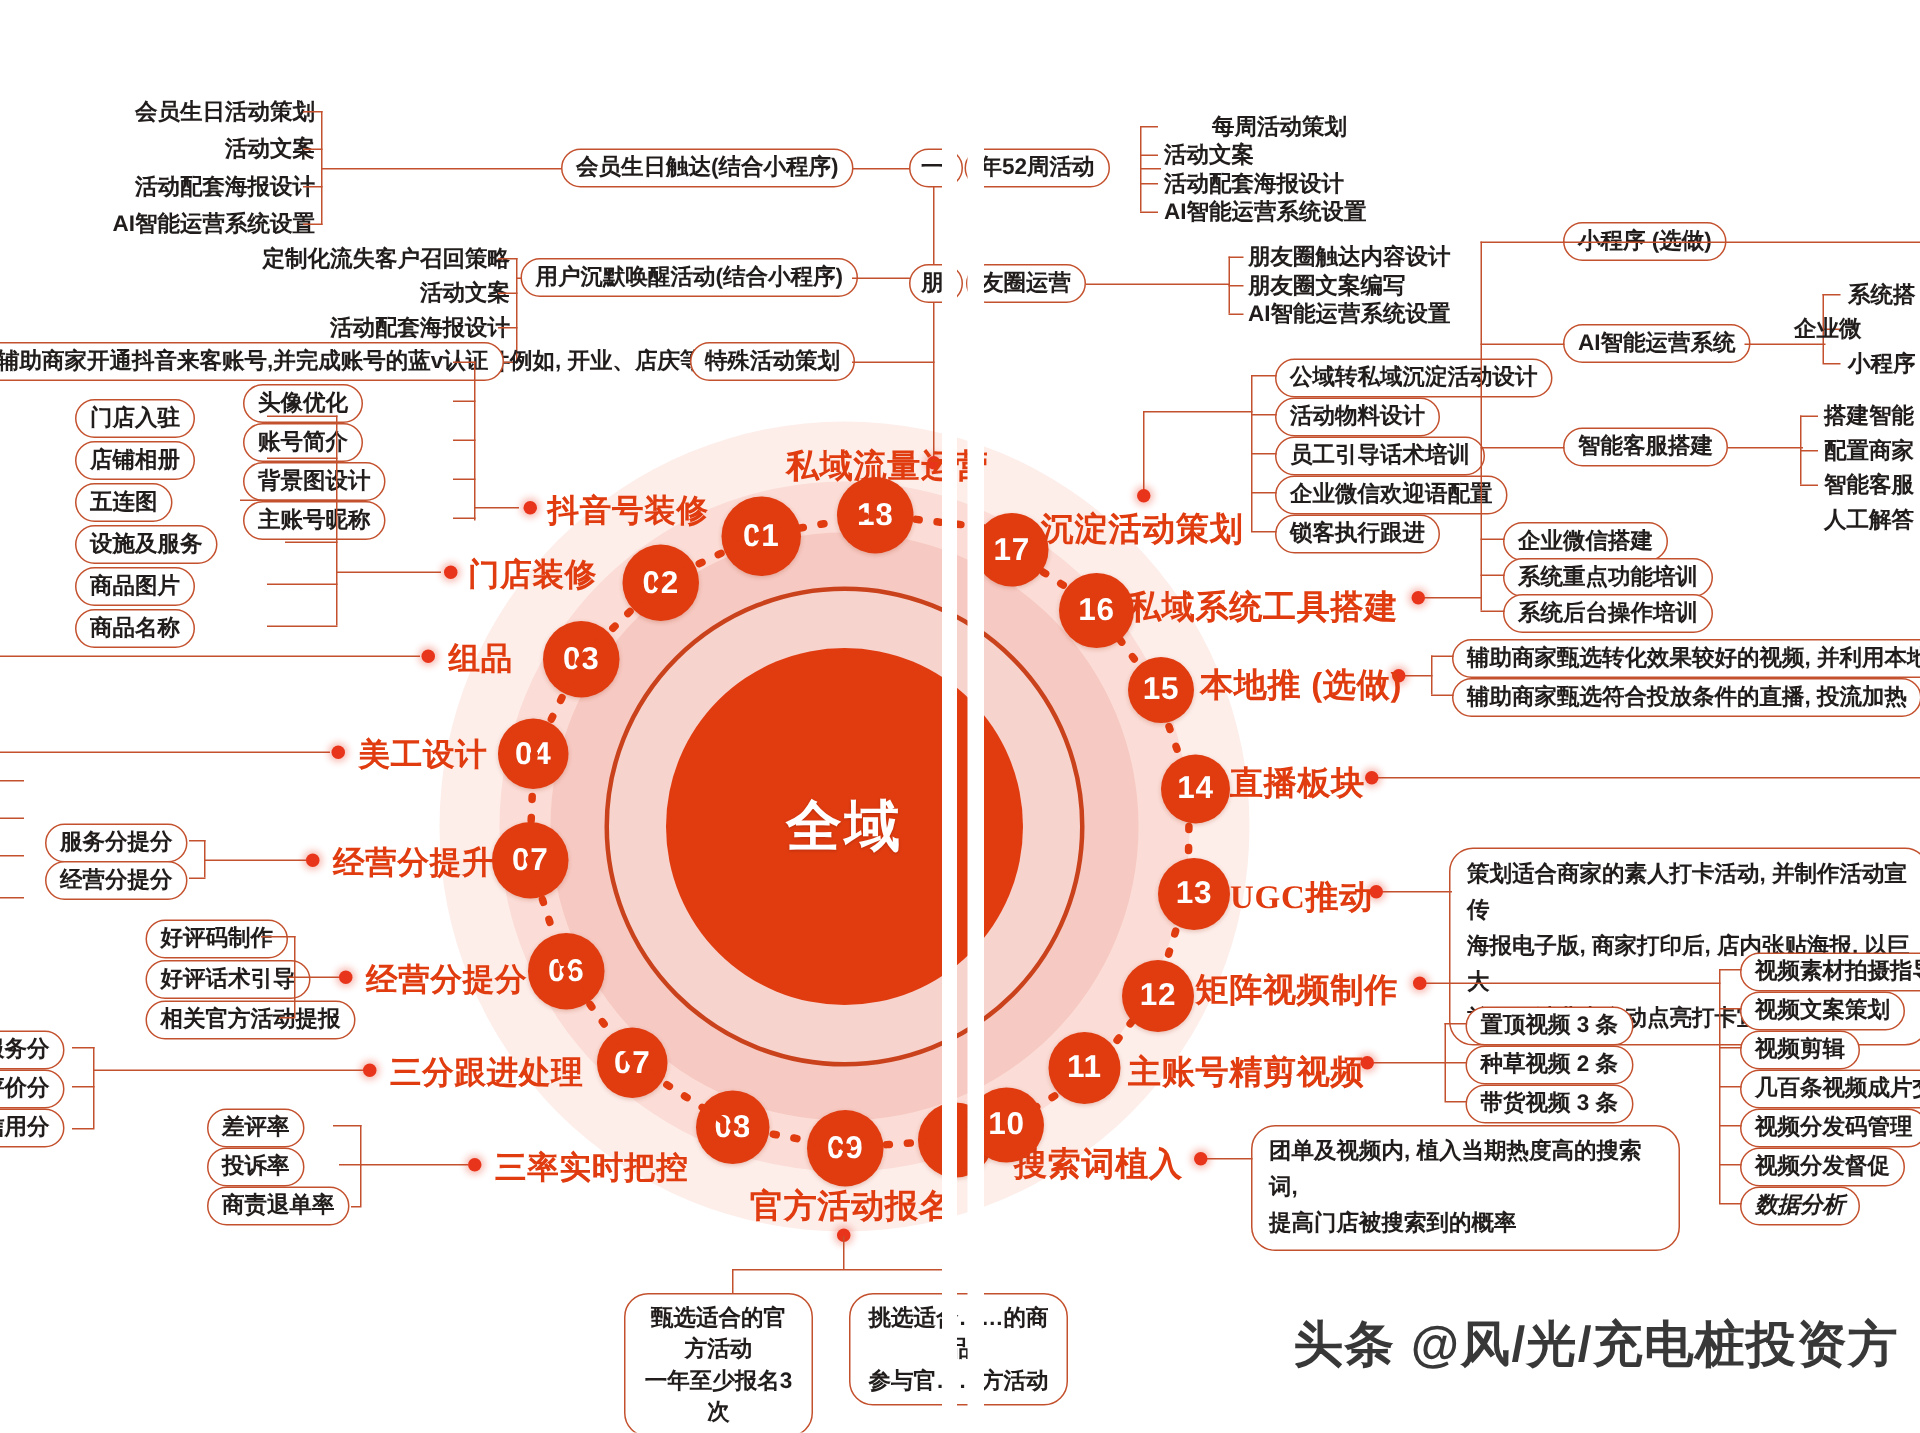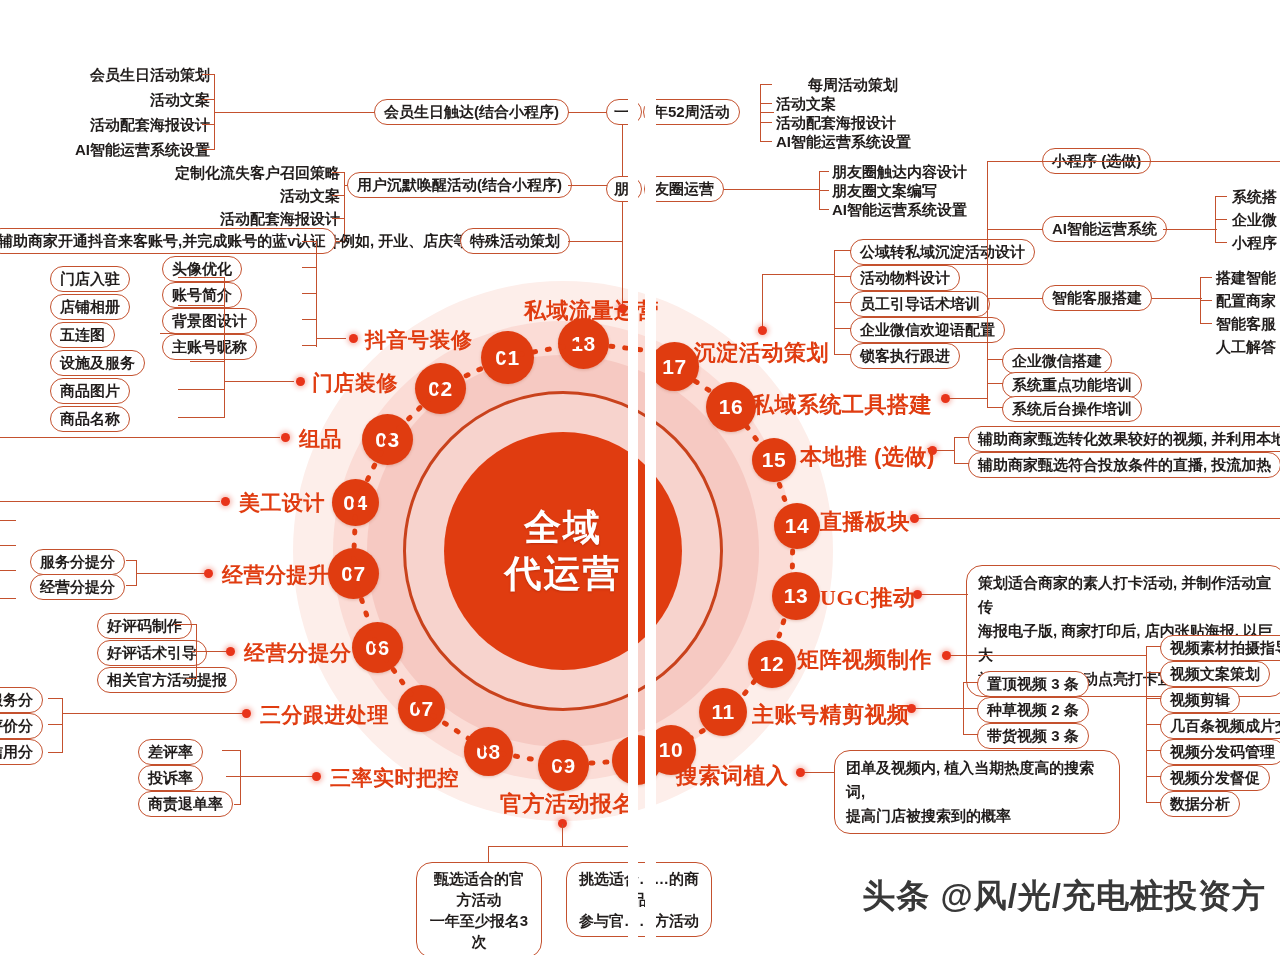--- a/index.html
+++ b/index.html
@@ -78,21 +78,20 @@
 
 <div id="stage">
 
   <div class="ring r1"></div>
   <div class="ring r2"></div>
   <div class="ring r3"></div>
   <div class="ring r4"></div>
   <div class="ring r5"></div>
   <div class="center-label">
     <span>全域</span>
-    <span>代运营</span>
   </div>
 
   <div class="plain r" style="left:40px; top:64px; width:170px;">会员生日活动策划</div>
   <div class="plain r" style="left:40px; top:89px; width:170px;">活动文案</div>
   <div class="plain r" style="left:40px; top:114px; width:170px;">活动配套海报设计</div>
   <div class="plain r" style="left:40px; top:139px; width:170px;">AI智能运营系统设置</div>
   <div class="v" style="left:214px; top:74px; height:76px;"></div>
   <div class="h" style="left:202px; top:74px; width:13px;"></div>
   <div class="h" style="left:202px; top:99px; width:13px;"></div>
   <div class="h" style="left:202px; top:124px; width:13px;"></div>
@@ -309,21 +308,21 @@
   <div class="dot" style="left:941px; top:394px;"></div>
   <div class="hl big" style="left:752px; top:390px;">私域系统工具搭建</div>
   <div class="num" style="left:706px; top:382px; width:50px; height:50px;">16</div>
 
   <div class="v" style="left:1215px; top:196px; height:46px;"></div>
   <div class="h" style="left:1215px; top:196px; width:12px;"></div>
   <div class="h" style="left:1215px; top:219px; width:12px;"></div>
   <div class="h" style="left:1215px; top:242px; width:12px;"></div>
   <div class="h" style="left:1163px; top:229px; width:54px;"></div>
   <div class="plain" style="left:1232px; top:186px;">系统搭</div>
-  <div class="plain" style="left:1232px; top:209px;">企业微</div>
+  <div class="plain" style="left:1196px; top:209px;">企业微</div>
   <div class="plain" style="left:1232px; top:232px;">小程序</div>
 
   <div class="v" style="left:1200px; top:277px; height:46px;"></div>
   <div class="h" style="left:1200px; top:277px; width:12px;"></div>
   <div class="h" style="left:1200px; top:300px; width:12px;"></div>
   <div class="h" style="left:1200px; top:323px; width:12px;"></div>
   <div class="h" style="left:1152px; top:298px; width:50px;"></div>
   <div class="plain" style="left:1216px; top:267px;">搭建智能</div>
   <div class="plain" style="left:1216px; top:290px;">配置商家</div>
   <div class="plain" style="left:1216px; top:313px;">智能客服</div>
@@ -350,21 +349,21 @@
   <div class="dot" style="left:913px; top:590px;"></div>
   <div class="hl big" style="left:820px; top:583px;font-family:Liberation Serif, serif;">UGC推动</div>
   <div class="num" style="left:772px; top:572px; width:48px; height:48px;">13</div>
 
   <div class="pill" style="left:1160px; top:635px;">视频素材拍摄指导</div>
   <div class="pill" style="left:1160px; top:661px;">视频文案策划</div>
   <div class="pill" style="left:1160px; top:687px;">视频剪辑</div>
   <div class="pill" style="left:1160px; top:713px;">几百条视频成片交</div>
   <div class="pill" style="left:1160px; top:739px;">视频分发码管理</div>
   <div class="pill" style="left:1160px; top:765px;">视频分发督促</div>
-  <div class="pill" style="left:1160px; top:791px;">数据分析</div>
+  <div class="pill" style="left:1160px; top:791px;font-style:italic;">数据分析</div>
   <div class="v" style="left:1146px; top:646px; height:156px;"></div>
   <div class="h" style="left:1146px; top:646px; width:15px;"></div>
   <div class="h" style="left:1146px; top:672px; width:15px;"></div>
   <div class="h" style="left:1146px; top:698px; width:15px;"></div>
   <div class="h" style="left:1146px; top:724px; width:15px;"></div>
   <div class="h" style="left:1146px; top:750px; width:15px;"></div>
   <div class="h" style="left:1146px; top:776px; width:15px;"></div>
   <div class="h" style="left:1146px; top:802px; width:15px;"></div>
   <div class="h" style="left:947px; top:655px; width:200px;"></div>
   <div class="dot" style="left:942px; top:651px;"></div>

